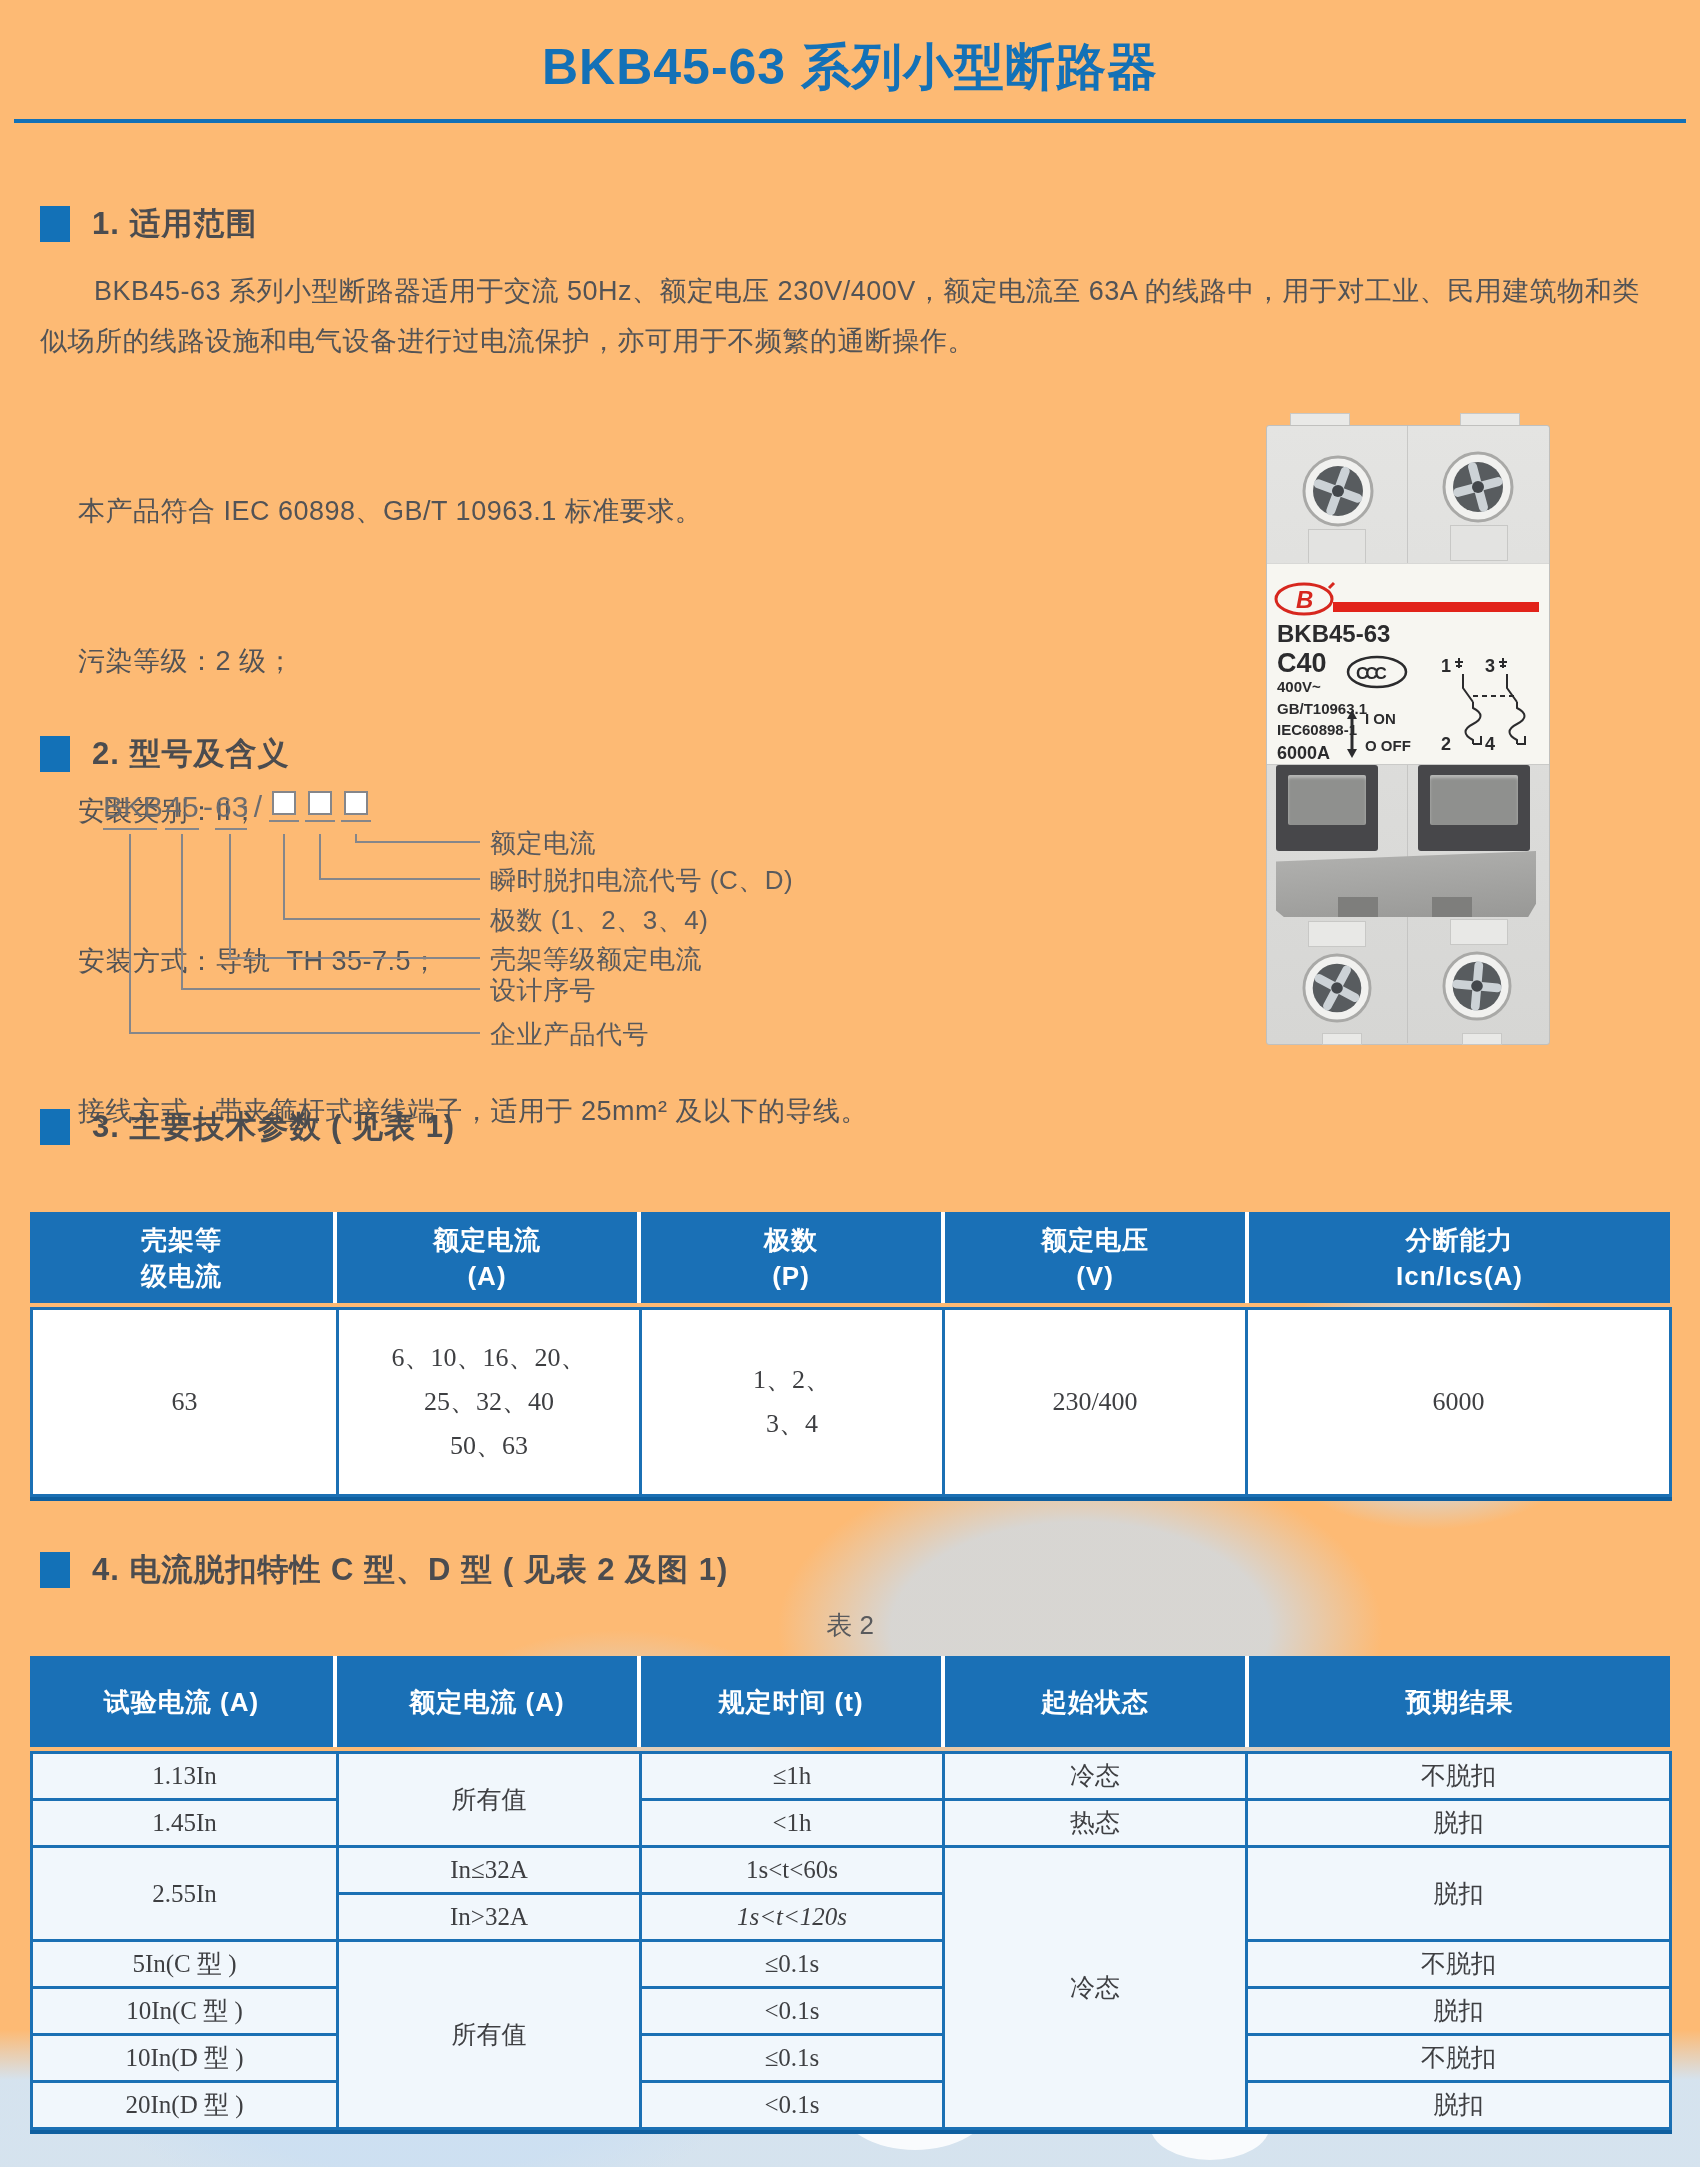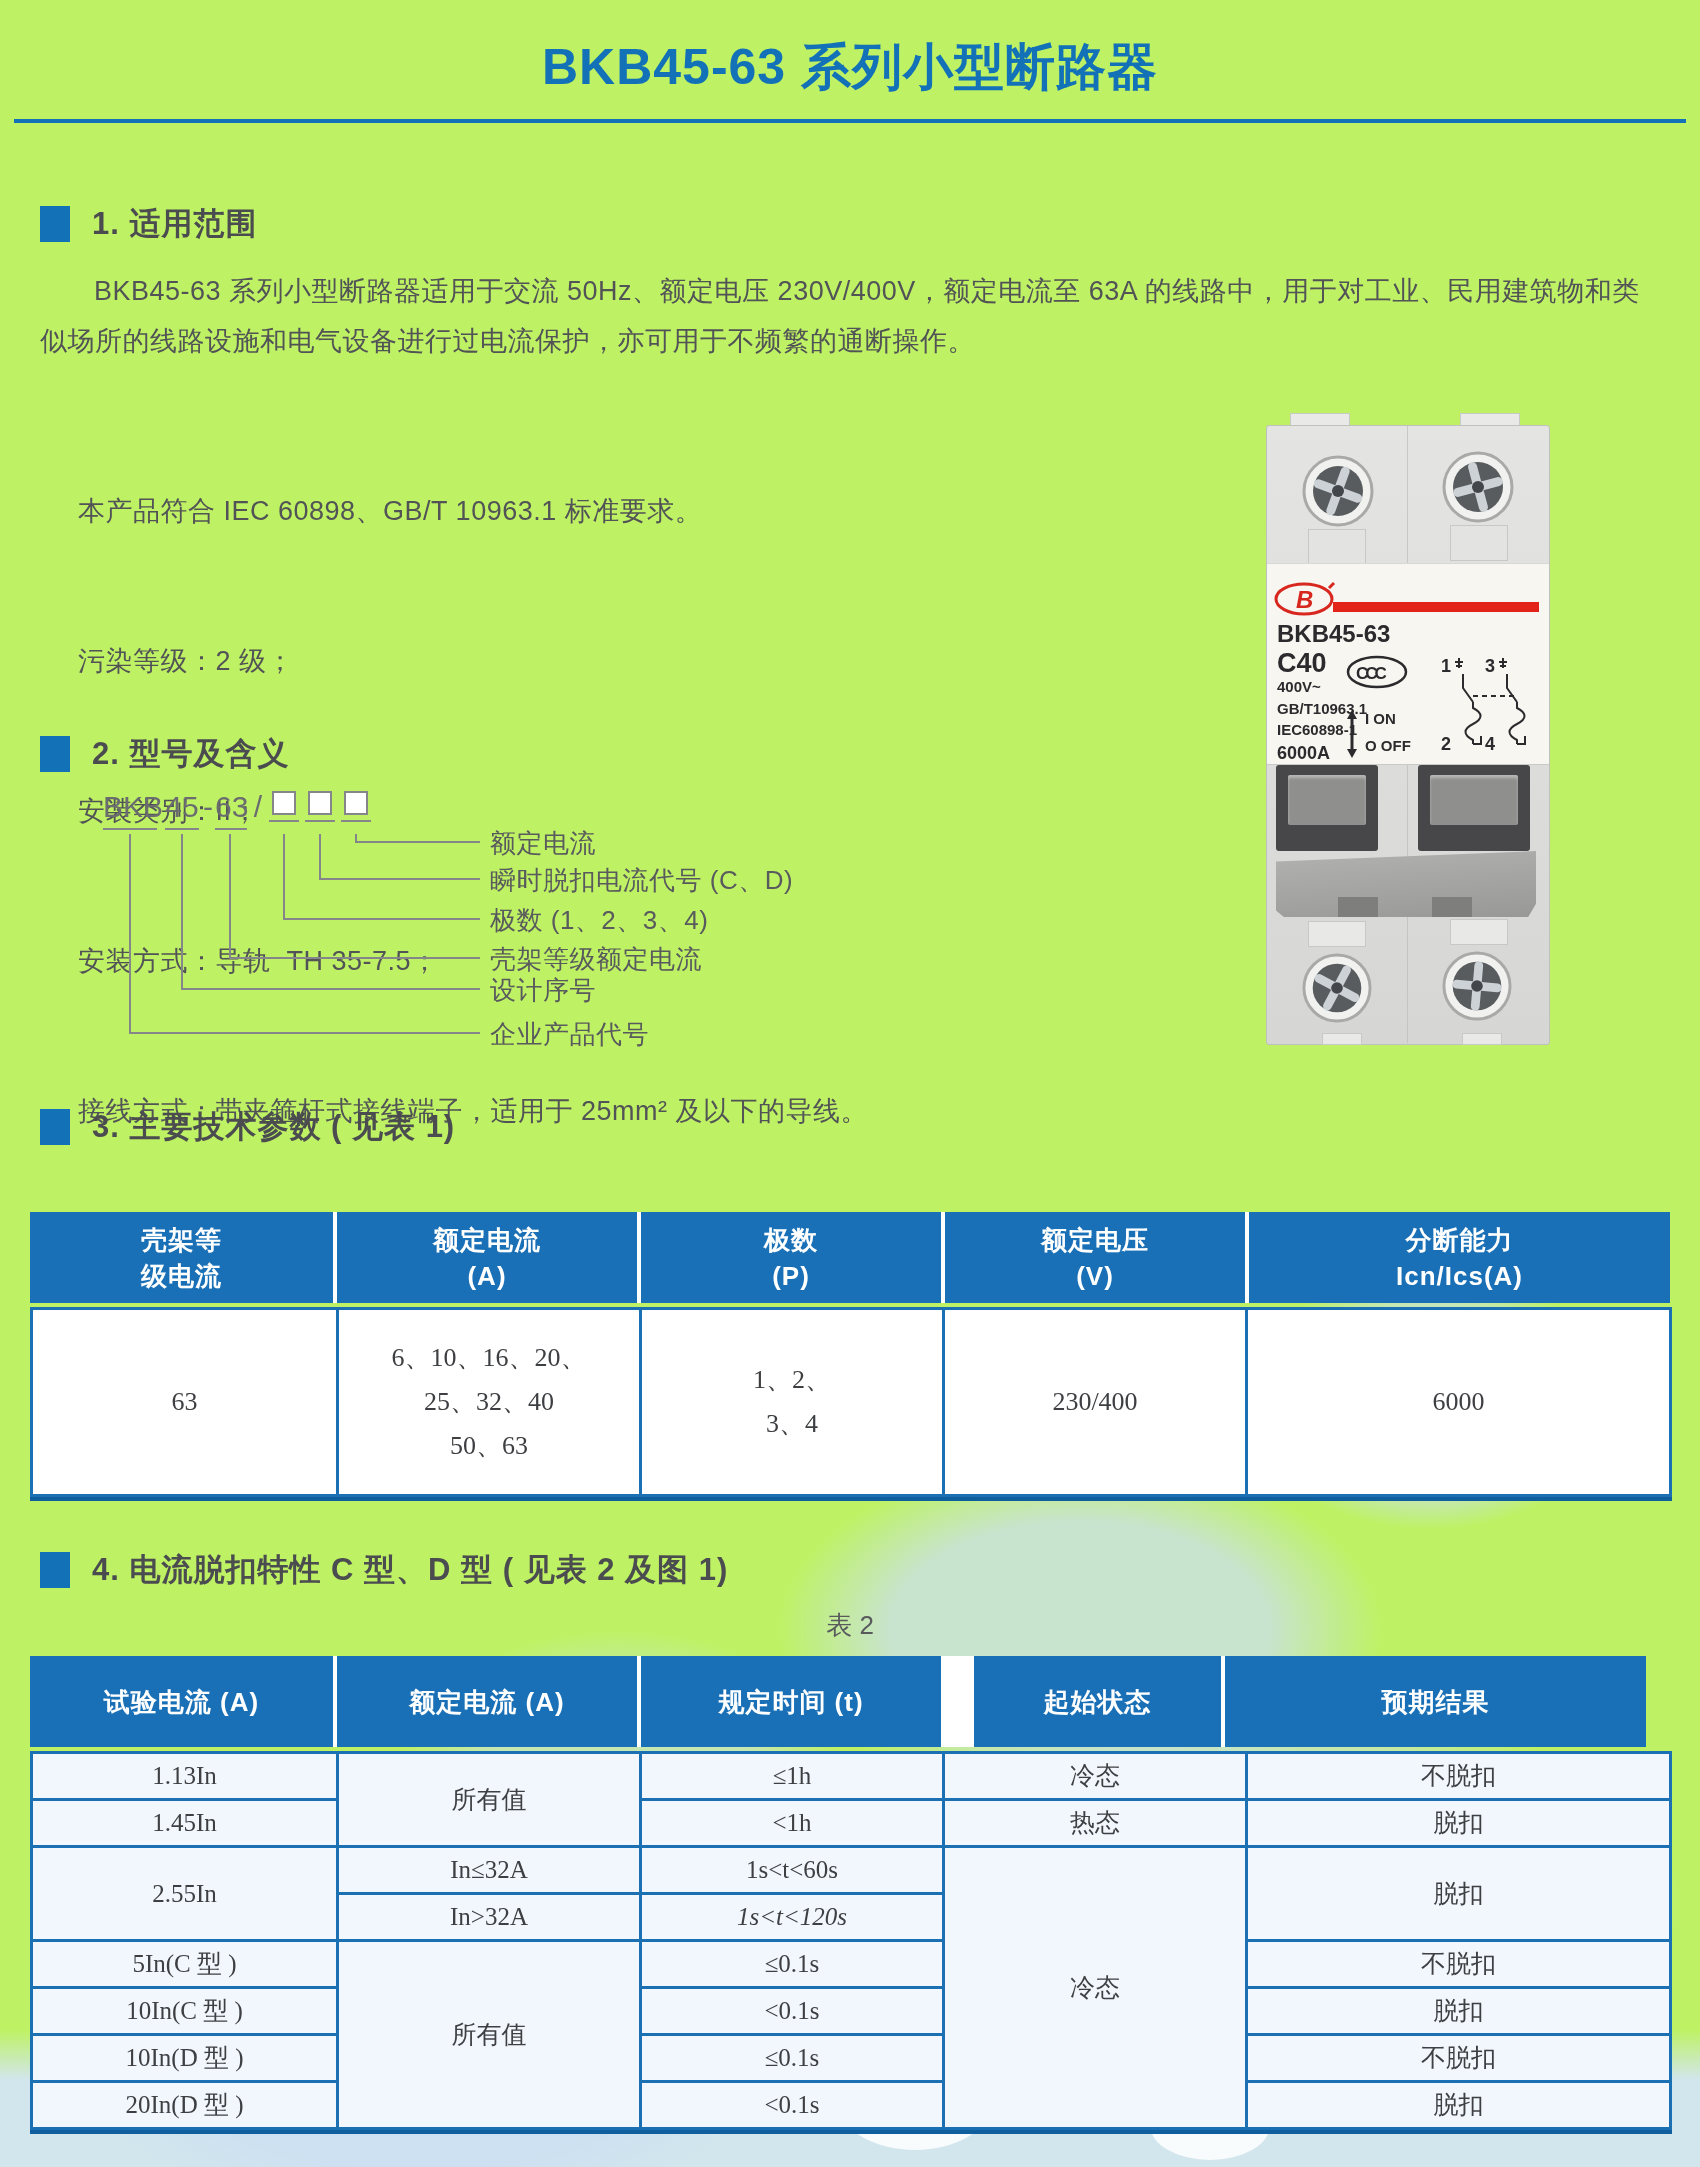--- a/index.html
+++ b/index.html
@@ -1,16 +1,16 @@
 <!DOCTYPE html>
 <html><head>
 <meta charset="utf-8">
 <style>
   html,body{margin:0;padding:0;background:#9a9a9a;}
-  .page{position:relative;width:1700px;height:2167px;margin:0 auto;background:#bef264;
+  .page{position:relative;width:1700px;height:2167px;margin:0 auto;background:#fdba74;
         overflow:hidden;font-family:"Liberation Sans","DejaVu Sans",sans-serif;}
   
   .watermark{position:absolute;inset:0;pointer-events:none;
     background:
       radial-gradient(ellipse 260px 180px at 1430px 1400px, rgba(203,223,242,.85) 0 45%, rgba(203,223,242,0) 72%),
       radial-gradient(ellipse 420px 240px at 1080px 1630px, rgba(203,223,242,.75) 0 45%, rgba(203,223,242,0) 72%),
       radial-gradient(ellipse 300px 200px at 620px 1780px, rgba(203,223,242,.55) 0 45%, rgba(203,223,242,0) 75%),
       radial-gradient(ellipse 520px 260px at 1290px 1900px, rgba(203,223,242,.8) 0 50%, rgba(203,223,242,0) 75%),
       radial-gradient(ellipse 420px 200px at 420px 2060px, rgba(203,223,242,.8) 0 55%, rgba(203,223,242,0) 80%),
       linear-gradient(to bottom, rgba(211,229,245,0) 2030px, rgba(211,229,245,.95) 2080px, rgba(211,229,245,.95) 2167px);}
@@ -304,21 +304,21 @@
   <div class="thead" style="top:1656px;">
     <div class="hc" style="width:303px;">
         <span>试验电流 (A)</span>
       </div>
     <div class="hc" style="width:300px;">
         <span>额定电流 (A)</span>
       </div>
     <div class="hc" style="width:300px;">
         <span>规定时间 (t)</span>
       </div>
-    <div class="hc" style="width:247px;margin-left:29px;">
+    <div class="hc" style="width:300px;">
         <span>起始状态</span>
       </div>
     <div class="hc" style="width:421px;">
         <span>预期结果</span>
       </div>
   </div>
   <div class="tbody t2" style="top:1751px;grid-template-columns:303px 300px 300px 300px 421px;grid-template-rows:repeat(8,44px);">
     <div class="cell" style="grid-column:1;grid-row:1;">1.13In</div>
     <div class="cell" style="grid-column:2;grid-row:1/3;">所有值</div>
     <div class="cell" style="grid-column:3;grid-row:1;">≤1h</div>

